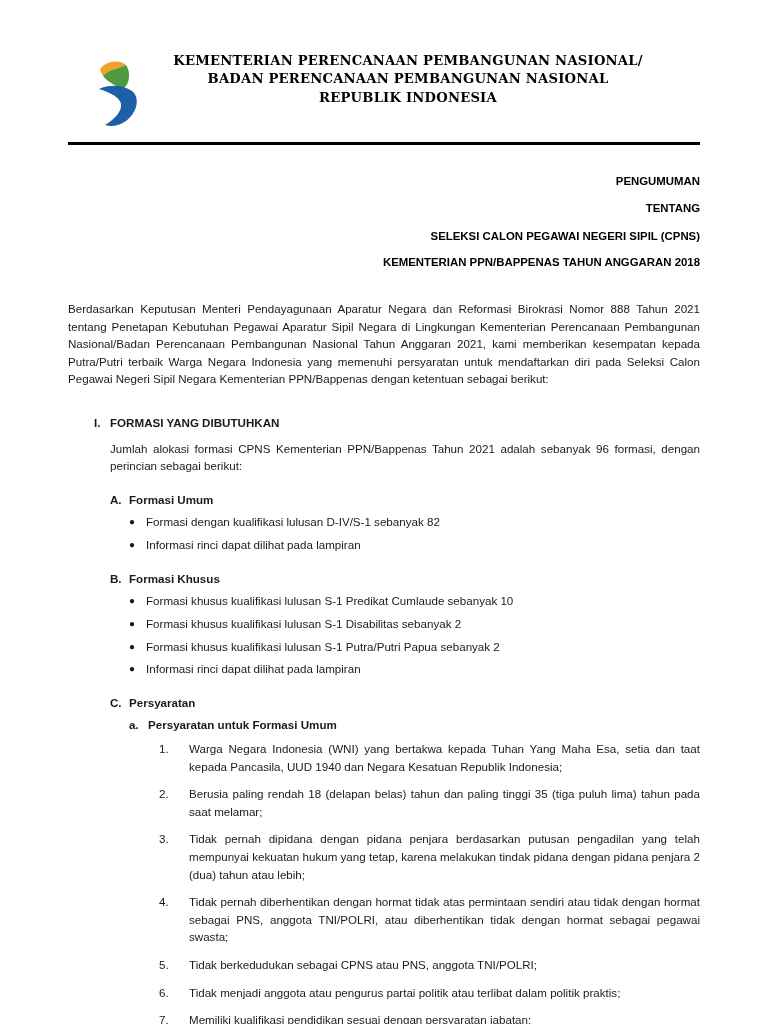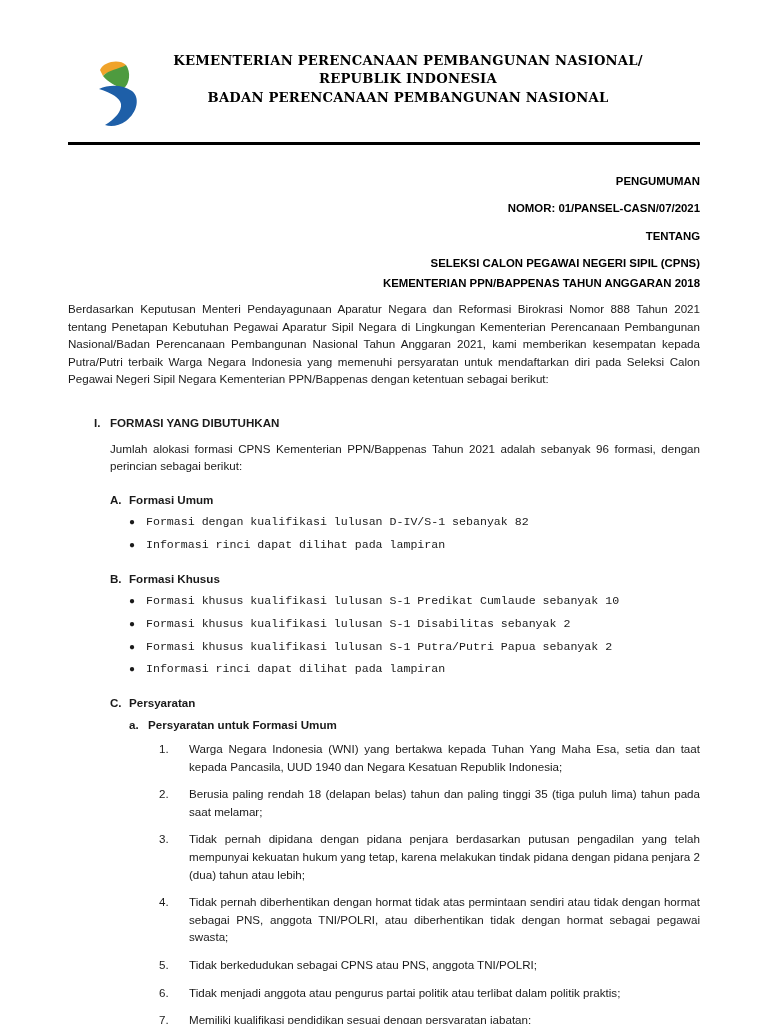--- a/index.html
+++ b/index.html
@@ -65,21 +65,21 @@
     left: 68px;
     top: 174px;
     width: 632px;
     text-align: right;
     font-weight: bold;
     font-size: 11.4px;
     line-height: 1.35;
     color: #000;
   }
   .title-block .t-line { display: block; margin-bottom: 12px; }
-  .title-block .t-line.tight { margin-bottom: 4px; }
+  .title-block .t-line.tight { margin-bottom: 11px; }
   .title-block .t-line:last-child { margin-bottom: 0; }
 
   
   .body {
     position: absolute;
     left: 68px;
     top: 300px;
     width: 632px;
     font-size: 11.6px;
     line-height: 1.52;
@@ -130,21 +130,21 @@
     display: flex;
     margin-bottom: 5px;
   }
   ul.bullets li .bullet {
     width: 17px;
     flex: 0 0 17px;
     text-align: left;
     font-size: 10px;
     line-height: 1.75;
   }
-  ul.bullets li .btext { flex: 1 1 auto; font-family: Liberation Mono, monospace; }
+  ul.bullets li .btext { flex: 1 1 auto; }
 
   .sub-lettered { padding-left: 19px; }
 
   ol.numbers {
     list-style: none;
     margin: 6px 0 0 0;
     padding: 0 0 0 30px;
   }
   ol.numbers li {
     display: flex;
@@ -167,30 +167,29 @@
   <div class="letterhead">
     <div class="logo">
       <svg viewBox="0 0 56 74" width="56" height="74" aria-hidden="true">
         <path d="M10 14 C14 5, 30 3, 36 9 L30 19 C25 15, 17 15, 13 20 Z" fill="#F0A32A"></path>
         <path d="M13 20 C18 14, 29 13, 36 9 C41 16, 40 28, 33 33 C26 30, 18 26, 13 20 Z" fill="#4E9B3F"></path>
         <path d="M9 33 C20 28, 33 29, 42 35 C50 41, 48 56, 36 65 C29 70, 21 71, 15 69 C25 63, 32 55, 31 48 C30 42, 22 37, 9 33 Z" fill="#1E5FA8"></path>
       </svg>
     </div>
     <div class="letterhead-text">
       <span class="lh-line">KEMENTERIAN PERENCANAAN PEMBANGUNAN NASIONAL/</span>
+      <span class="lh-line">BADAN PERENCANAAN PEMBANGUNAN NASIONAL</span>
       <span class="lh-line">REPUBLIK  INDONESIA</span>
-      <span class="lh-line">BADAN PERENCANAAN PEMBANGUNAN NASIONAL</span>
     </div>
   </div>
 
   <div class="rule"></div>
 
   <div class="title-block">
     <span class="t-line">PENGUMUMAN</span>
-    <span class="t-line">NOMOR: 01/PANSEL-CASN/07/2021</span>
     <span class="t-line">TENTANG</span>
     <span class="t-line tight">SELEKSI CALON PEGAWAI NEGERI SIPIL (CPNS)</span>
     <span class="t-line">KEMENTERIAN PPN/BAPPENAS TAHUN ANGGARAN 2018</span>
   </div>
 
   <div class="body">
 
     <p class="intro">Berdasarkan Keputusan Menteri Pendayagunaan Aparatur Negara dan Reformasi Birokrasi Nomor 888 Tahun 2021 tentang Penetapan Kebutuhan Pegawai Aparatur Sipil Negara di Lingkungan Kementerian Perencanaan Pembangunan Nasional/Badan Perencanaan Pembangunan Nasional Tahun Anggaran 2021, kami memberikan kesempatan kepada Putra/Putri terbaik Warga Negara Indonesia yang memenuhi persyaratan untuk mendaftarkan diri pada Seleksi Calon Pegawai Negeri Sipil Negara Kementerian PPN/Bappenas dengan ketentuan sebagai berikut:</p>
 
     <div class="section">

